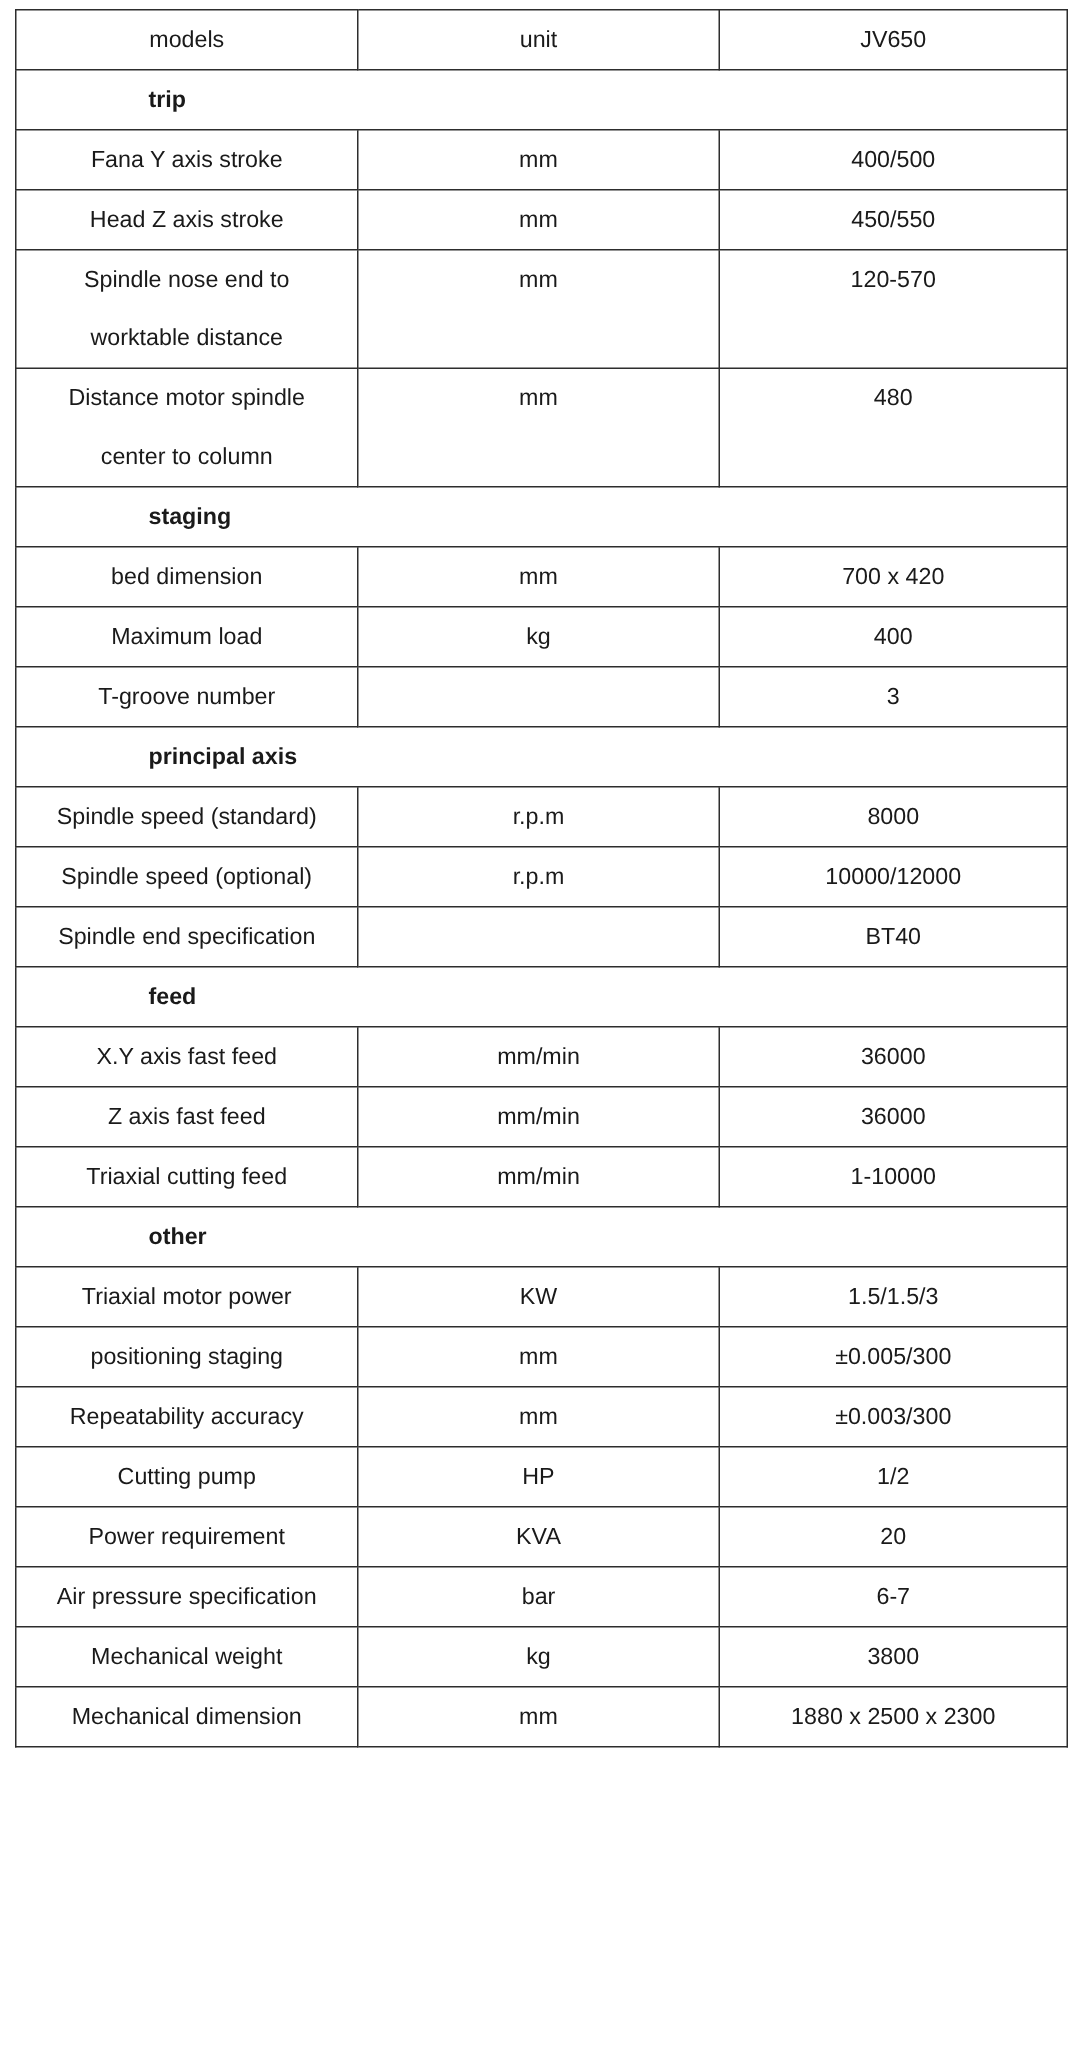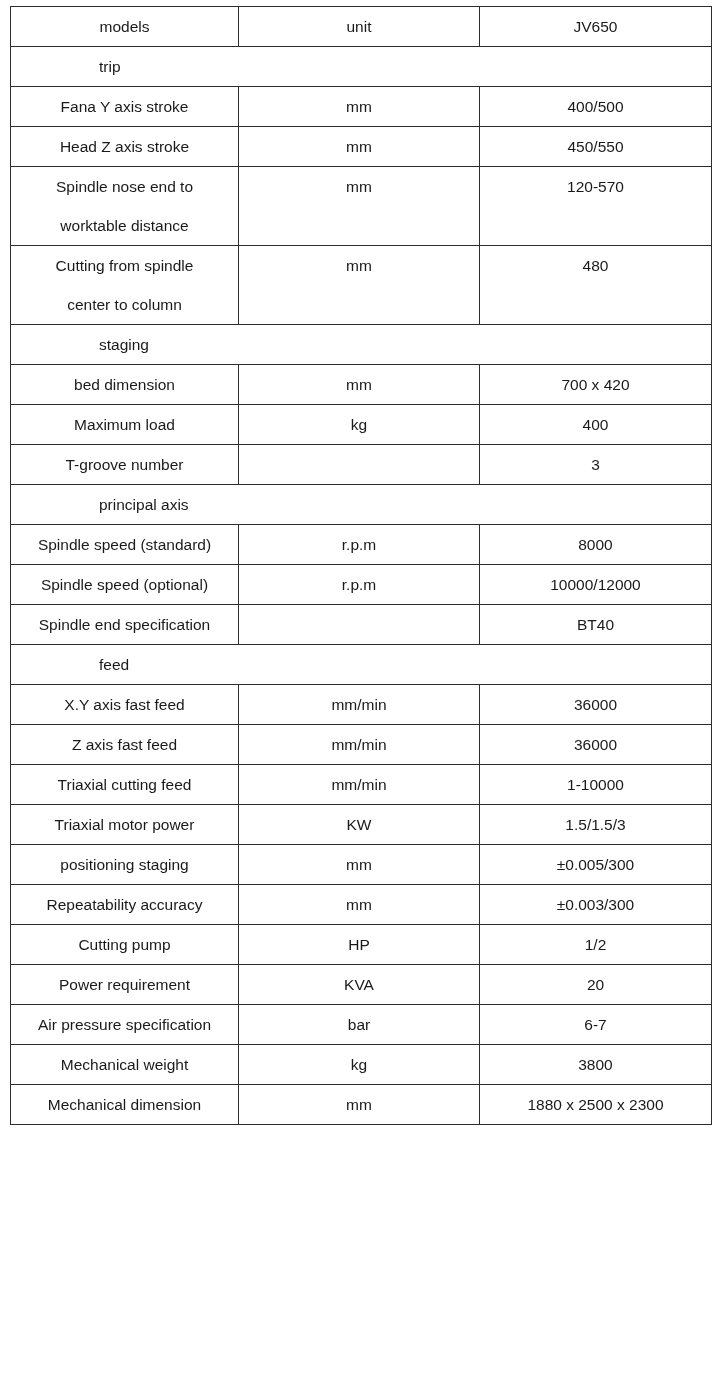--- a/index.html
+++ b/index.html
@@ -26,21 +26,21 @@
     vertical-align: top;
     text-align: center;
     font-size: 15.5px;
     line-height: 39px;
     color: #1a1a1a;
     white-space: pre-line;
     overflow: hidden;
   }
   table.spec tr.section-row td {
     text-align: left;
-    font-weight: 400;
+    font-weight: 700;
   }
   table.spec tr.section-row td .section-inner {
     padding-left: 88px;
   }
   table.spec tr.header-row td {
     font-weight: 400;
   }
 </style>
 </head>
 <body>
@@ -71,21 +71,21 @@
           <td>mm</td>
           <td>450/550</td>
         </tr>
         <tr>
           <td>Spindle nose end to
 worktable distance</td>
           <td>mm</td>
           <td>120-570</td>
         </tr>
         <tr>
-          <td>Cutting from spindle
+          <td>Distance motor spindle
 center to column</td>
           <td>mm</td>
           <td>480</td>
         </tr>
         <tr class="section-row">
           <td colspan="3"><div class="section-inner">staging</div></td>
         </tr>
         <tr>
           <td>bed dimension</td>
           <td>mm</td>
@@ -130,20 +130,23 @@
         <tr>
           <td>Z axis fast feed</td>
           <td>mm/min</td>
           <td>36000</td>
         </tr>
         <tr>
           <td>Triaxial cutting feed</td>
           <td>mm/min</td>
           <td>1-10000</td>
         </tr>
+        <tr class="section-row">
+          <td colspan="3"><div class="section-inner">other</div></td>
+        </tr>
         <tr>
           <td>Triaxial motor power</td>
           <td>KW</td>
           <td>1.5/1.5/3</td>
         </tr>
         <tr>
           <td>positioning staging</td>
           <td>mm</td>
           <td>±0.005/300</td>
         </tr>

